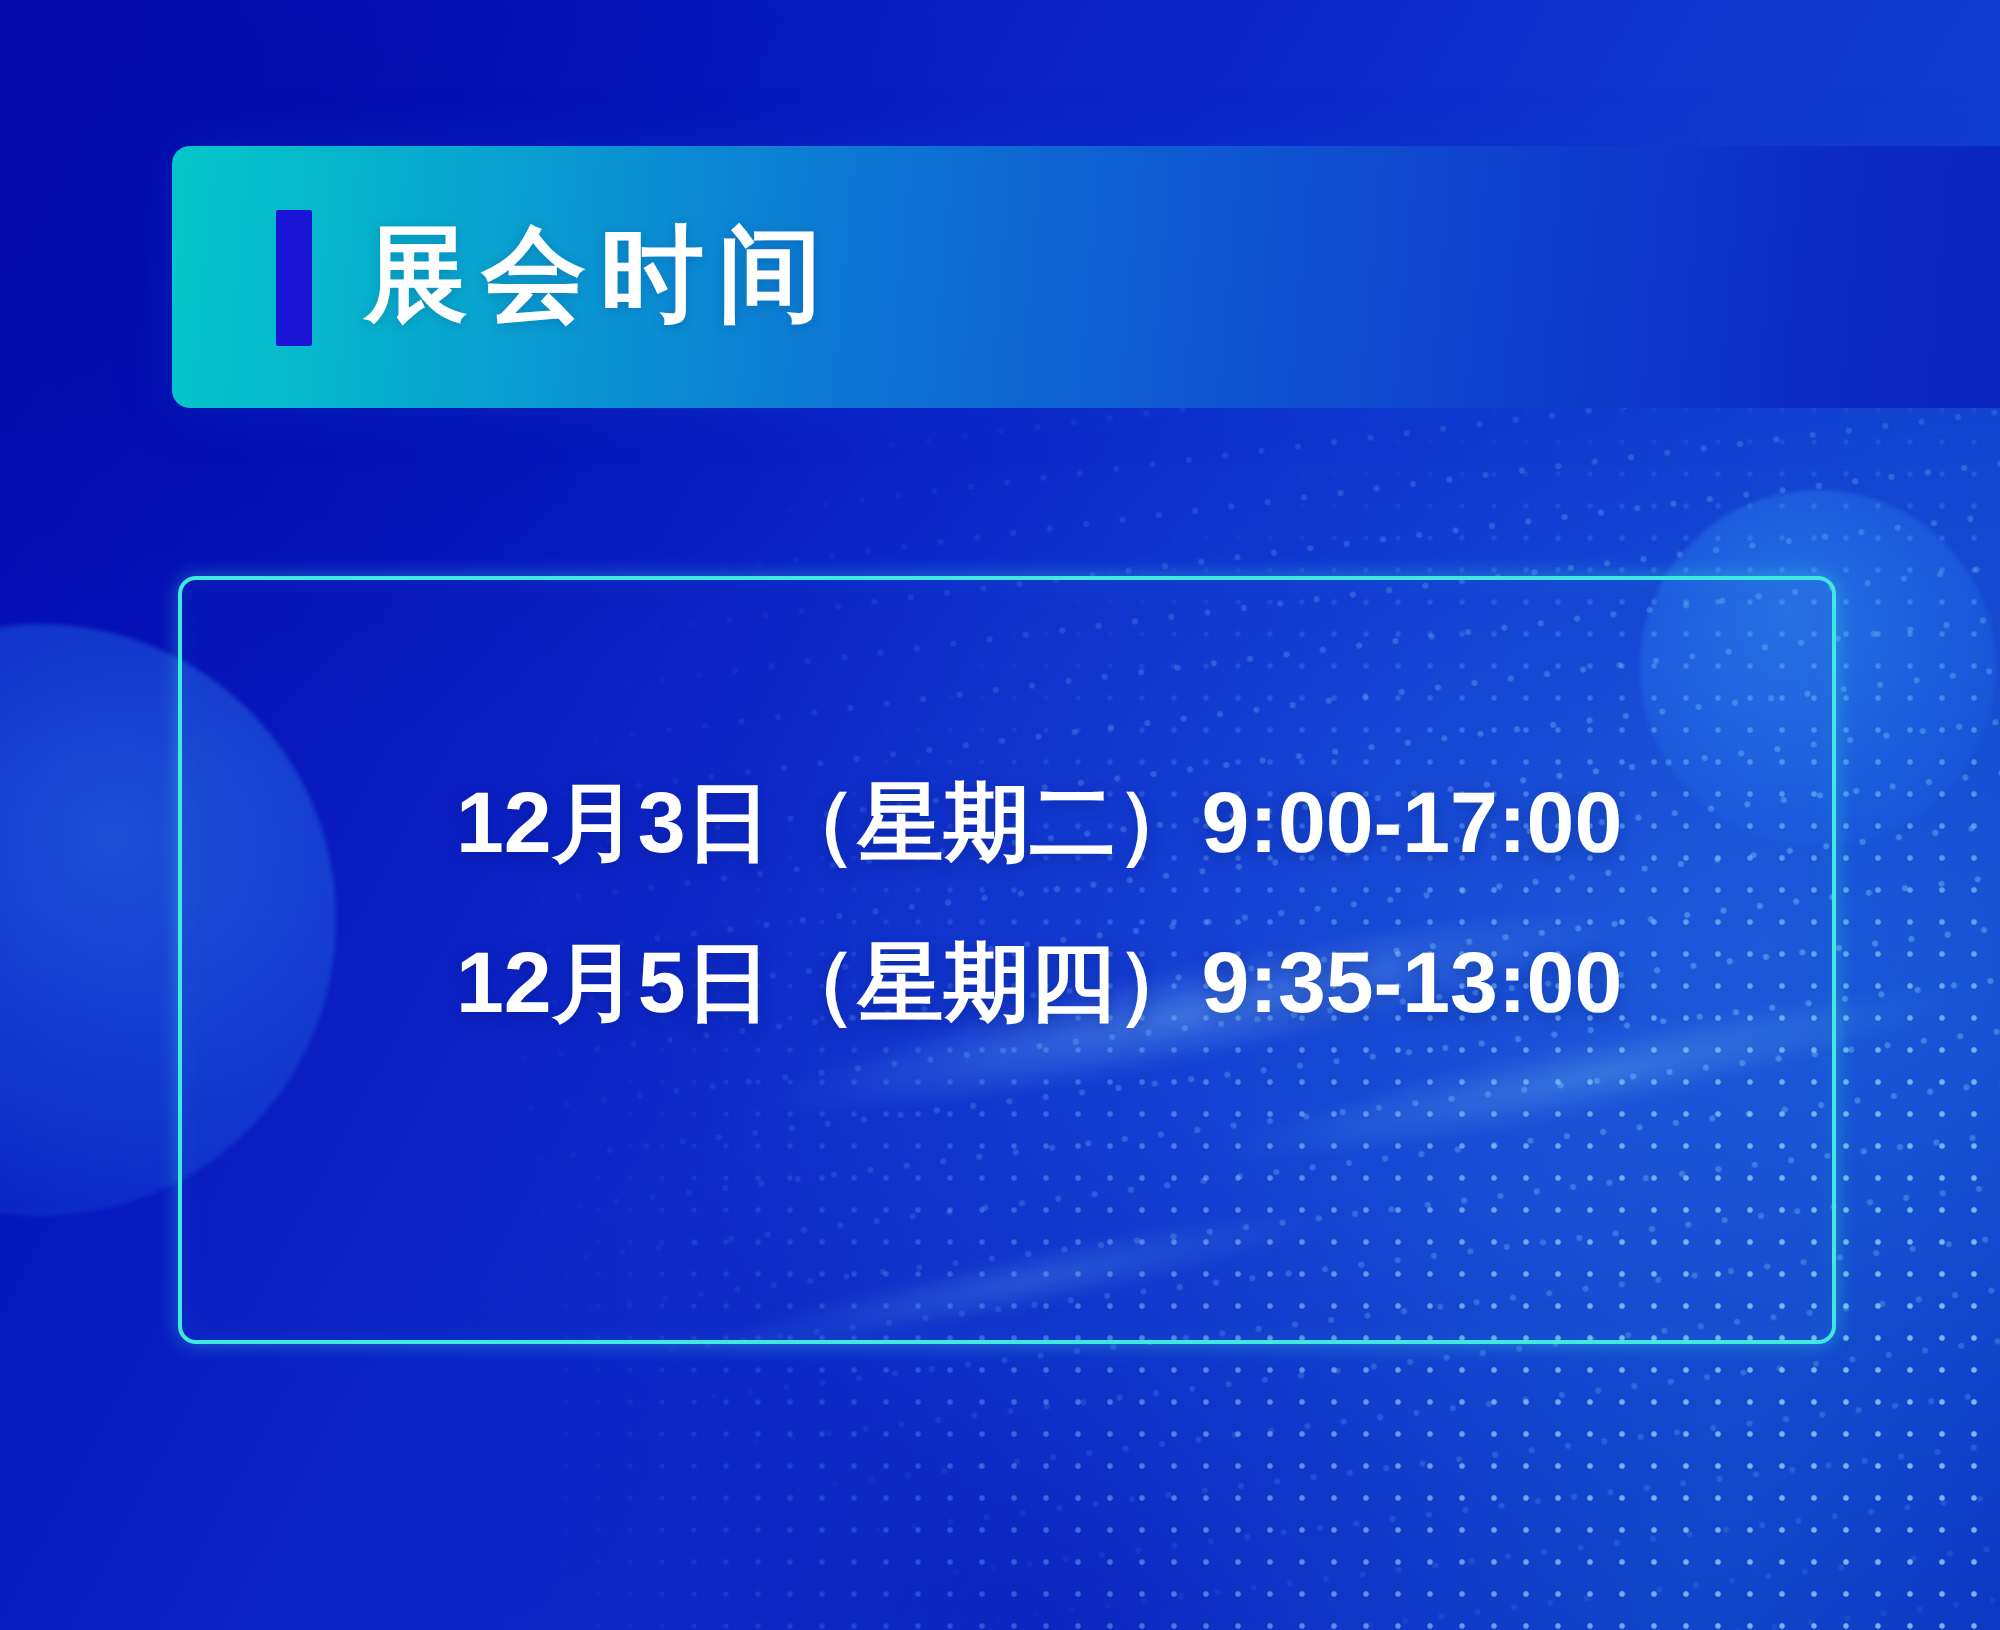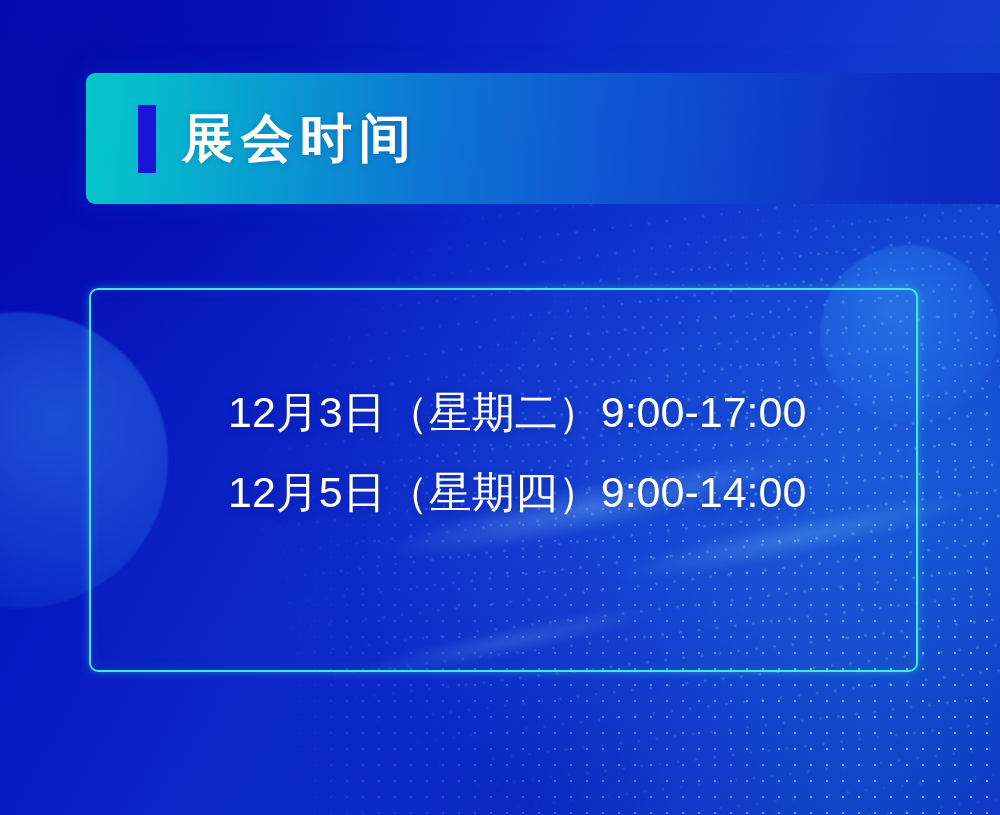--- a/index.html
+++ b/index.html
@@ -199,21 +199,21 @@
 
   .schedule {
     position: absolute;
     left: 228px;
     top: 372px;
     width: 620px;
   }
   .schedule-line {
     font-size: 43px;
     line-height: 80px;
-    font-weight: 400;
+    font-weight: 700;
     color: #ffffff;
     white-space: nowrap;
     letter-spacing: 0px;
     text-shadow: 0 2px 8px rgba(0,20,90,0.30);
   }
 </style>
 </head>
 <body>
 
 <div id="poster">
@@ -230,16 +230,16 @@
 
   <div class="banner">
     <div class="banner-accent"></div>
     <div class="banner-title">展会时间</div>
   </div>
 
   <div class="info-card"></div>
 
   <div class="schedule">
     <div class="schedule-line">12月3日（星期二）9:00-17:00</div>
-    <div class="schedule-line">12月5日（星期四）9:00-14:00</div>
+    <div class="schedule-line">12月5日（星期四）9:35-13:00</div>
   </div>
 
 </div>
 
 </body></html>

